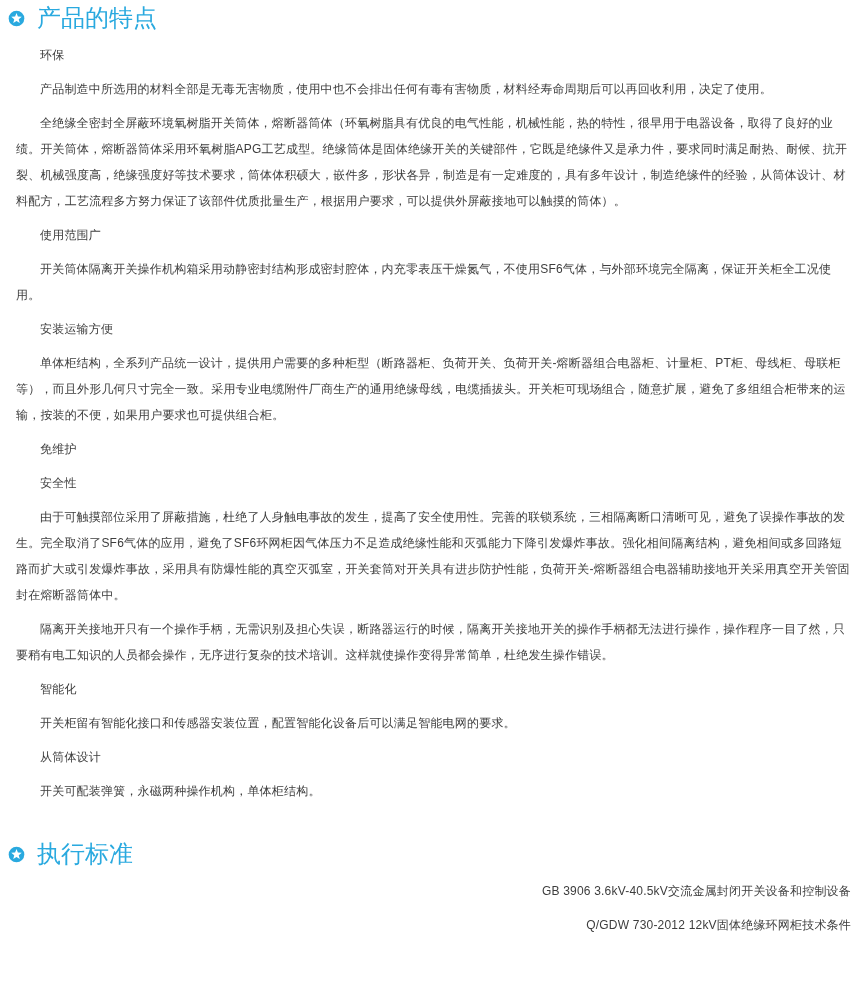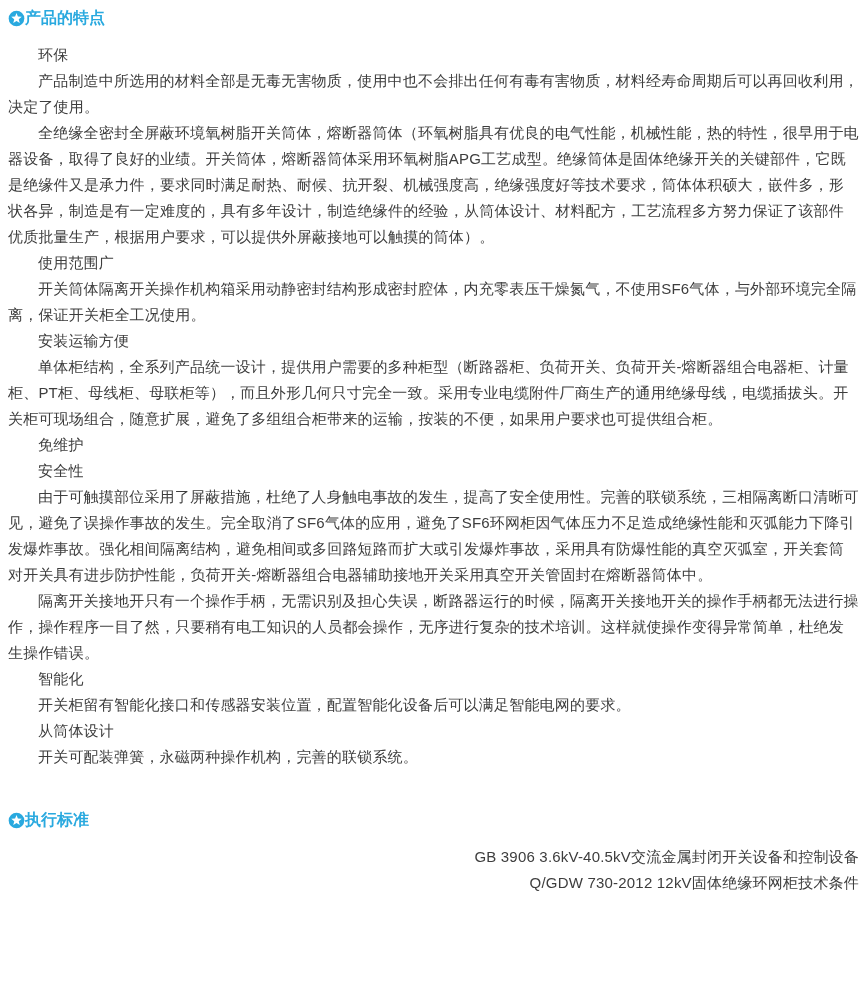--- a/index.html
+++ b/index.html
@@ -16,32 +16,32 @@
   .page {
     box-sizing: border-box;
     width: 867px;
     min-height: 987px;
     padding: 5px 8px 10px 8px;
     background: #ffffff;
   }
   .sec-title {
     display: flex;
     align-items: center;
-    gap: 0;
+    gap: 12px;
     margin: 0 0 11px 0;
-    font-size: 16px;
-    font-weight: 700;
+    font-size: 24px;
+    font-weight: 400;
     color: #29a9df;
     line-height: 26px;
   }
   .sec-icon { display: inline-flex; flex: 0 0 auto; }
   .sec-icon svg { display: block; width: 17px; height: 17px; }
   .sec-body p {
-    margin: 0;
-    font-size: 15px;
+    margin: 8px;
+    font-size: 12px;
     line-height: 26px;
     letter-spacing: 0.2px;
   }
   .sec-body.indented p { text-indent: 2em; }
   .sec-body.plain p { text-indent: 0; line-height: 26px; text-align: right; }
   .section-standards { margin-top: 37px; }
 </style>
 </head>
 <body>
 
@@ -65,21 +65,21 @@
         <p>开关筒体隔离开关操作机构箱采用动静密封结构形成密封腔体，内充零表压干燥氮气，不使用SF6气体，与外部环境完全隔离，保证开关柜全工况使用。</p>
         <p>安装运输方便</p>
         <p>单体柜结构，全系列产品统一设计，提供用户需要的多种柜型（断路器柜、负荷开关、负荷开关-熔断器组合电器柜、计量柜、PT柜、母线柜、母联柜等），而且外形几何只寸完全一致。采用专业电缆附件厂商生产的通用绝缘母线，电缆插拔头。开关柜可现场组合，随意扩展，避免了多组组合柜带来的运输，按装的不便，如果用户要求也可提供组合柜。</p>
         <p>免维护</p>
         <p>安全性</p>
         <p>由于可触摸部位采用了屏蔽措施，杜绝了人身触电事故的发生，提高了安全使用性。完善的联锁系统，三相隔离断口清晰可见，避免了误操作事故的发生。完全取消了SF6气体的应用，避免了SF6环网柜因气体压力不足造成绝缘性能和灭弧能力下降引发爆炸事故。强化相间隔离结构，避免相间或多回路短路而扩大或引发爆炸事故，采用具有防爆性能的真空灭弧室，开关套筒对开关具有进步防护性能，负荷开关-熔断器组合电器辅助接地开关采用真空开关管固封在熔断器筒体中。</p>
         <p>隔离开关接地开只有一个操作手柄，无需识别及担心失误，断路器运行的时候，隔离开关接地开关的操作手柄都无法进行操作，操作程序一目了然，只要稍有电工知识的人员都会操作，无序进行复杂的技术培训。这样就使操作变得异常简单，杜绝发生操作错误。</p>
         <p>智能化</p>
         <p>开关柜留有智能化接口和传感器安装位置，配置智能化设备后可以满足智能电网的要求。</p>
         <p>从筒体设计</p>
-        <p>开关可配装弹簧，永磁两种操作机构，完善的联锁系统。</p>
+        <p>开关可配装弹簧，永磁两种操作机构，单体柜结构。</p>
       </div>
   </section>
 
   <section class="section-standards">
     <h2 class="sec-title">
       <span class="sec-icon">
         <svg viewBox="0 0 20 20" aria-hidden="true">
           <circle cx="10" cy="10" r="9.2" fill="#29a9df"></circle>
           <path d="M10 3.5 L11.65 7.73 L16.18 7.99 L12.66 10.87 L13.82 15.26 L10 12.8 L6.18 15.26 L7.34 10.87 L3.82 7.99 L8.35 7.73 Z" fill="#ffffff"></path>
         </svg>

